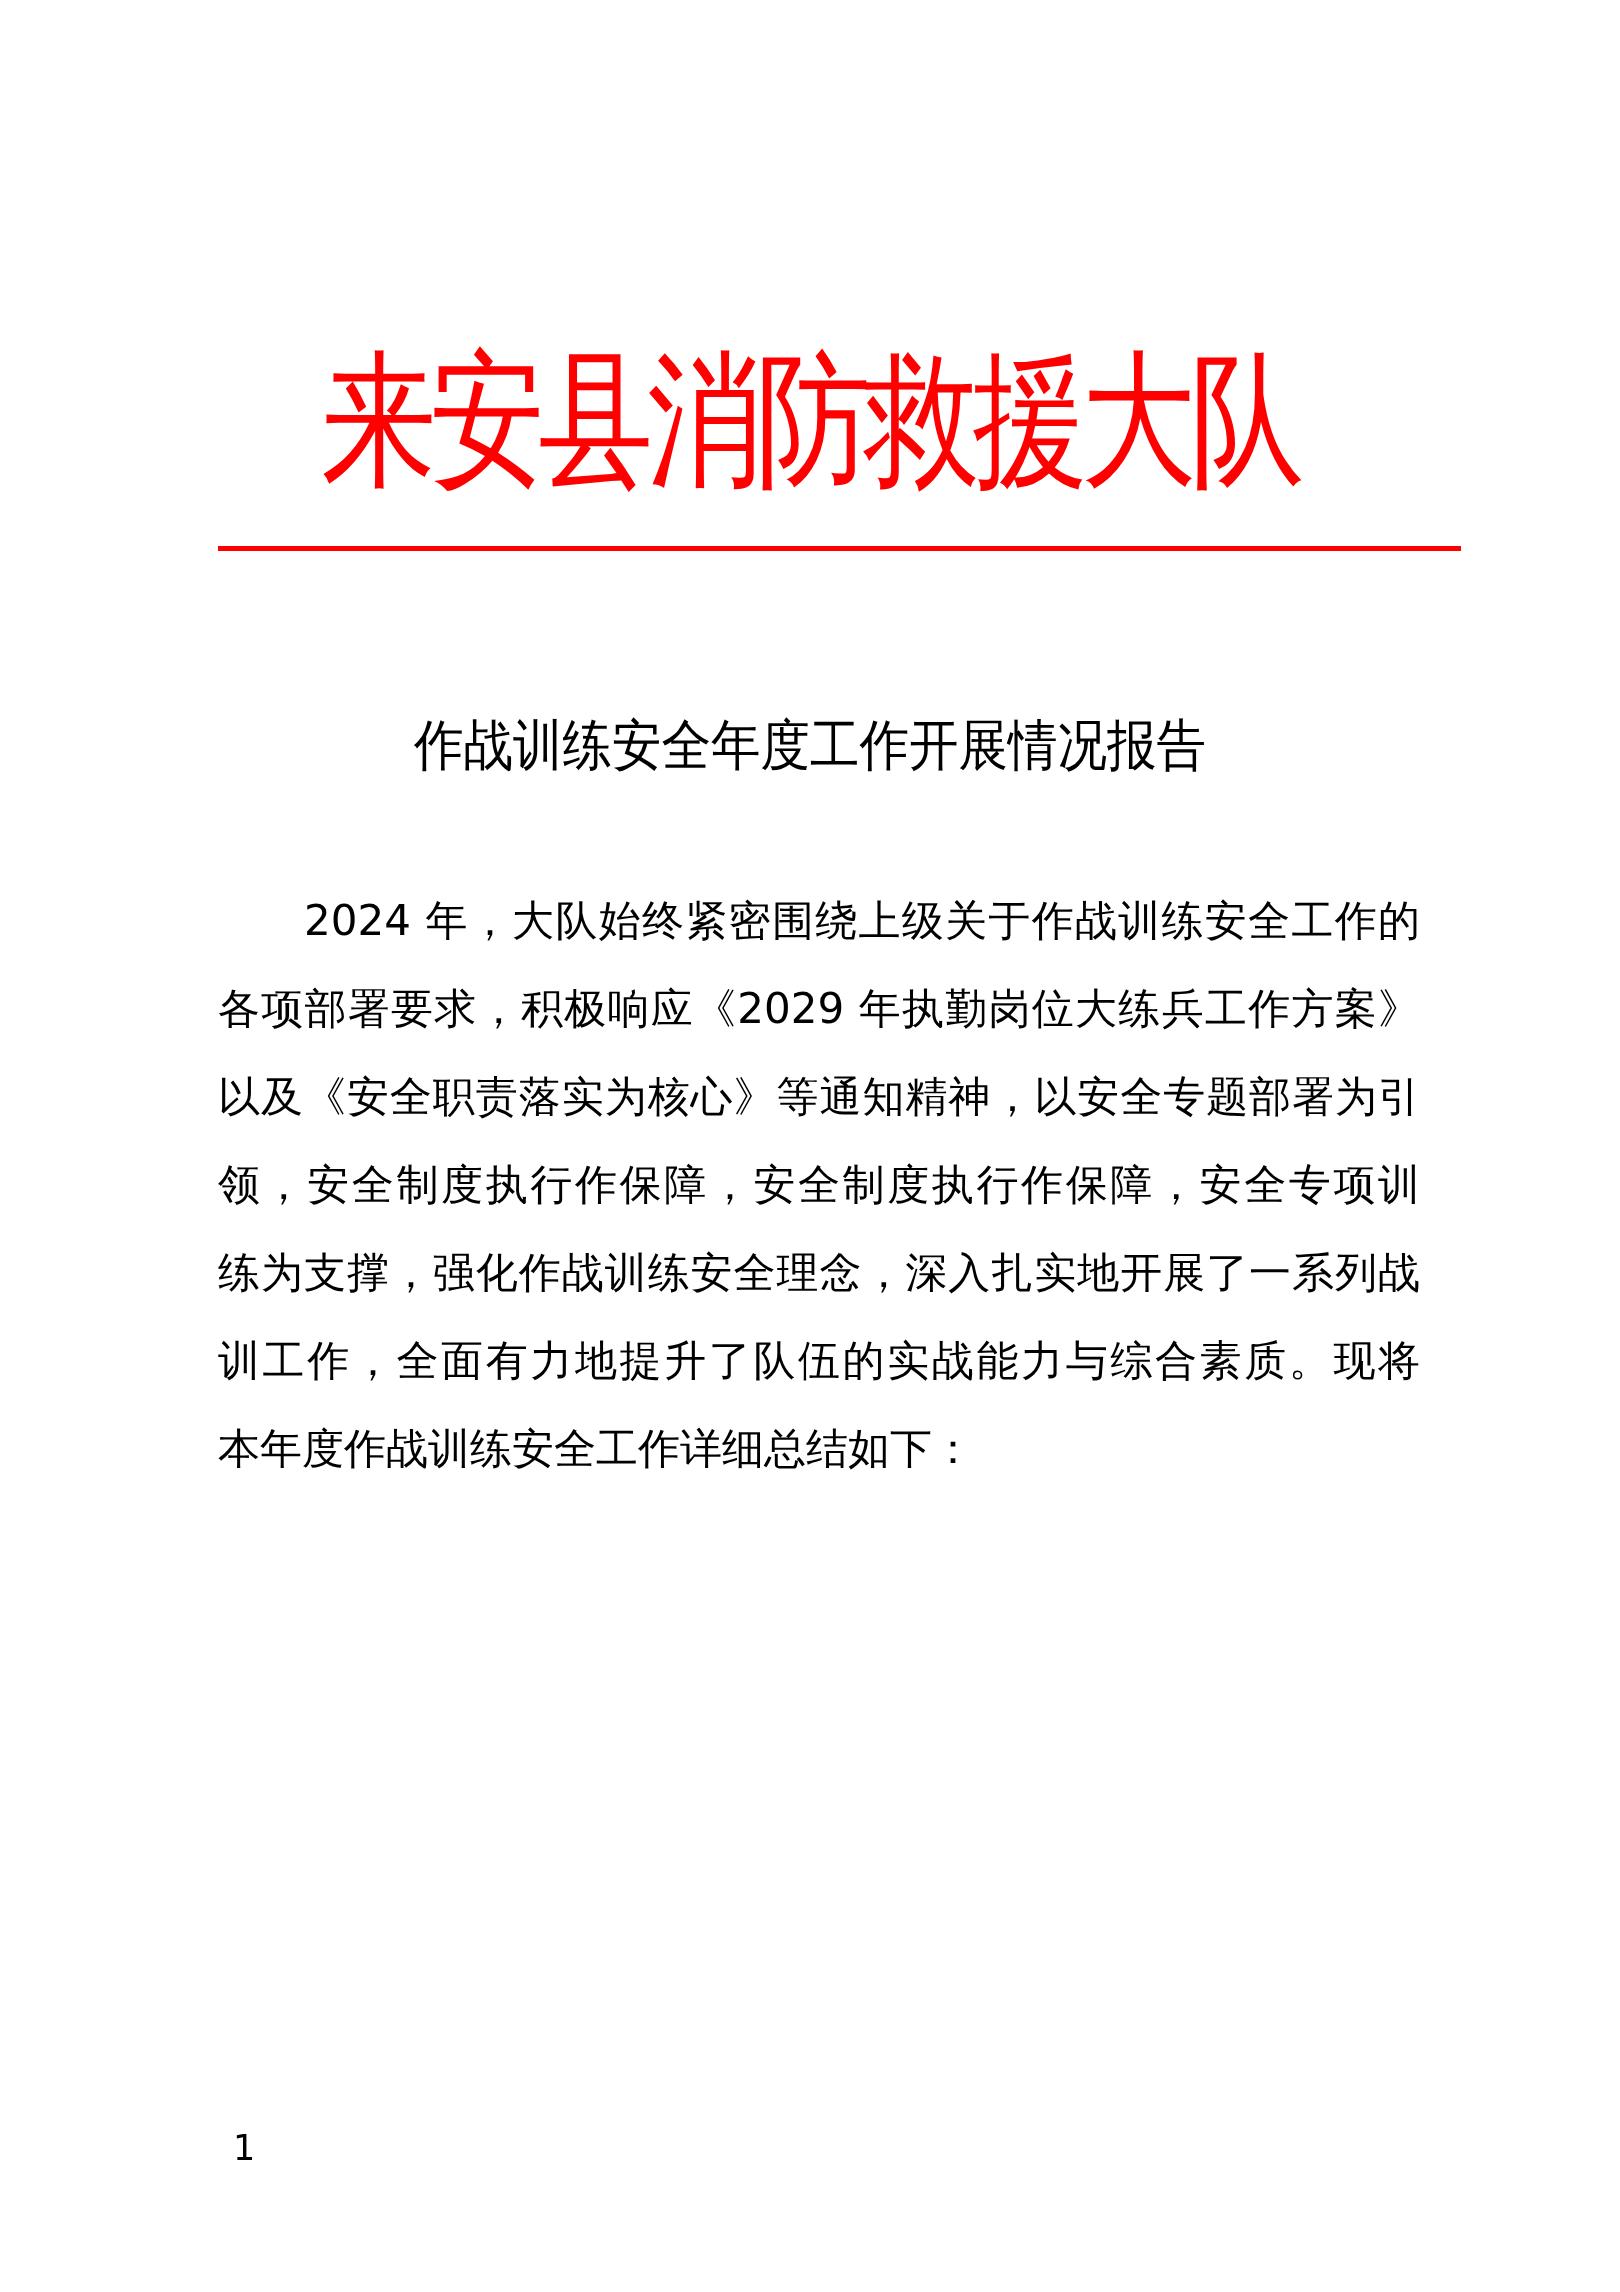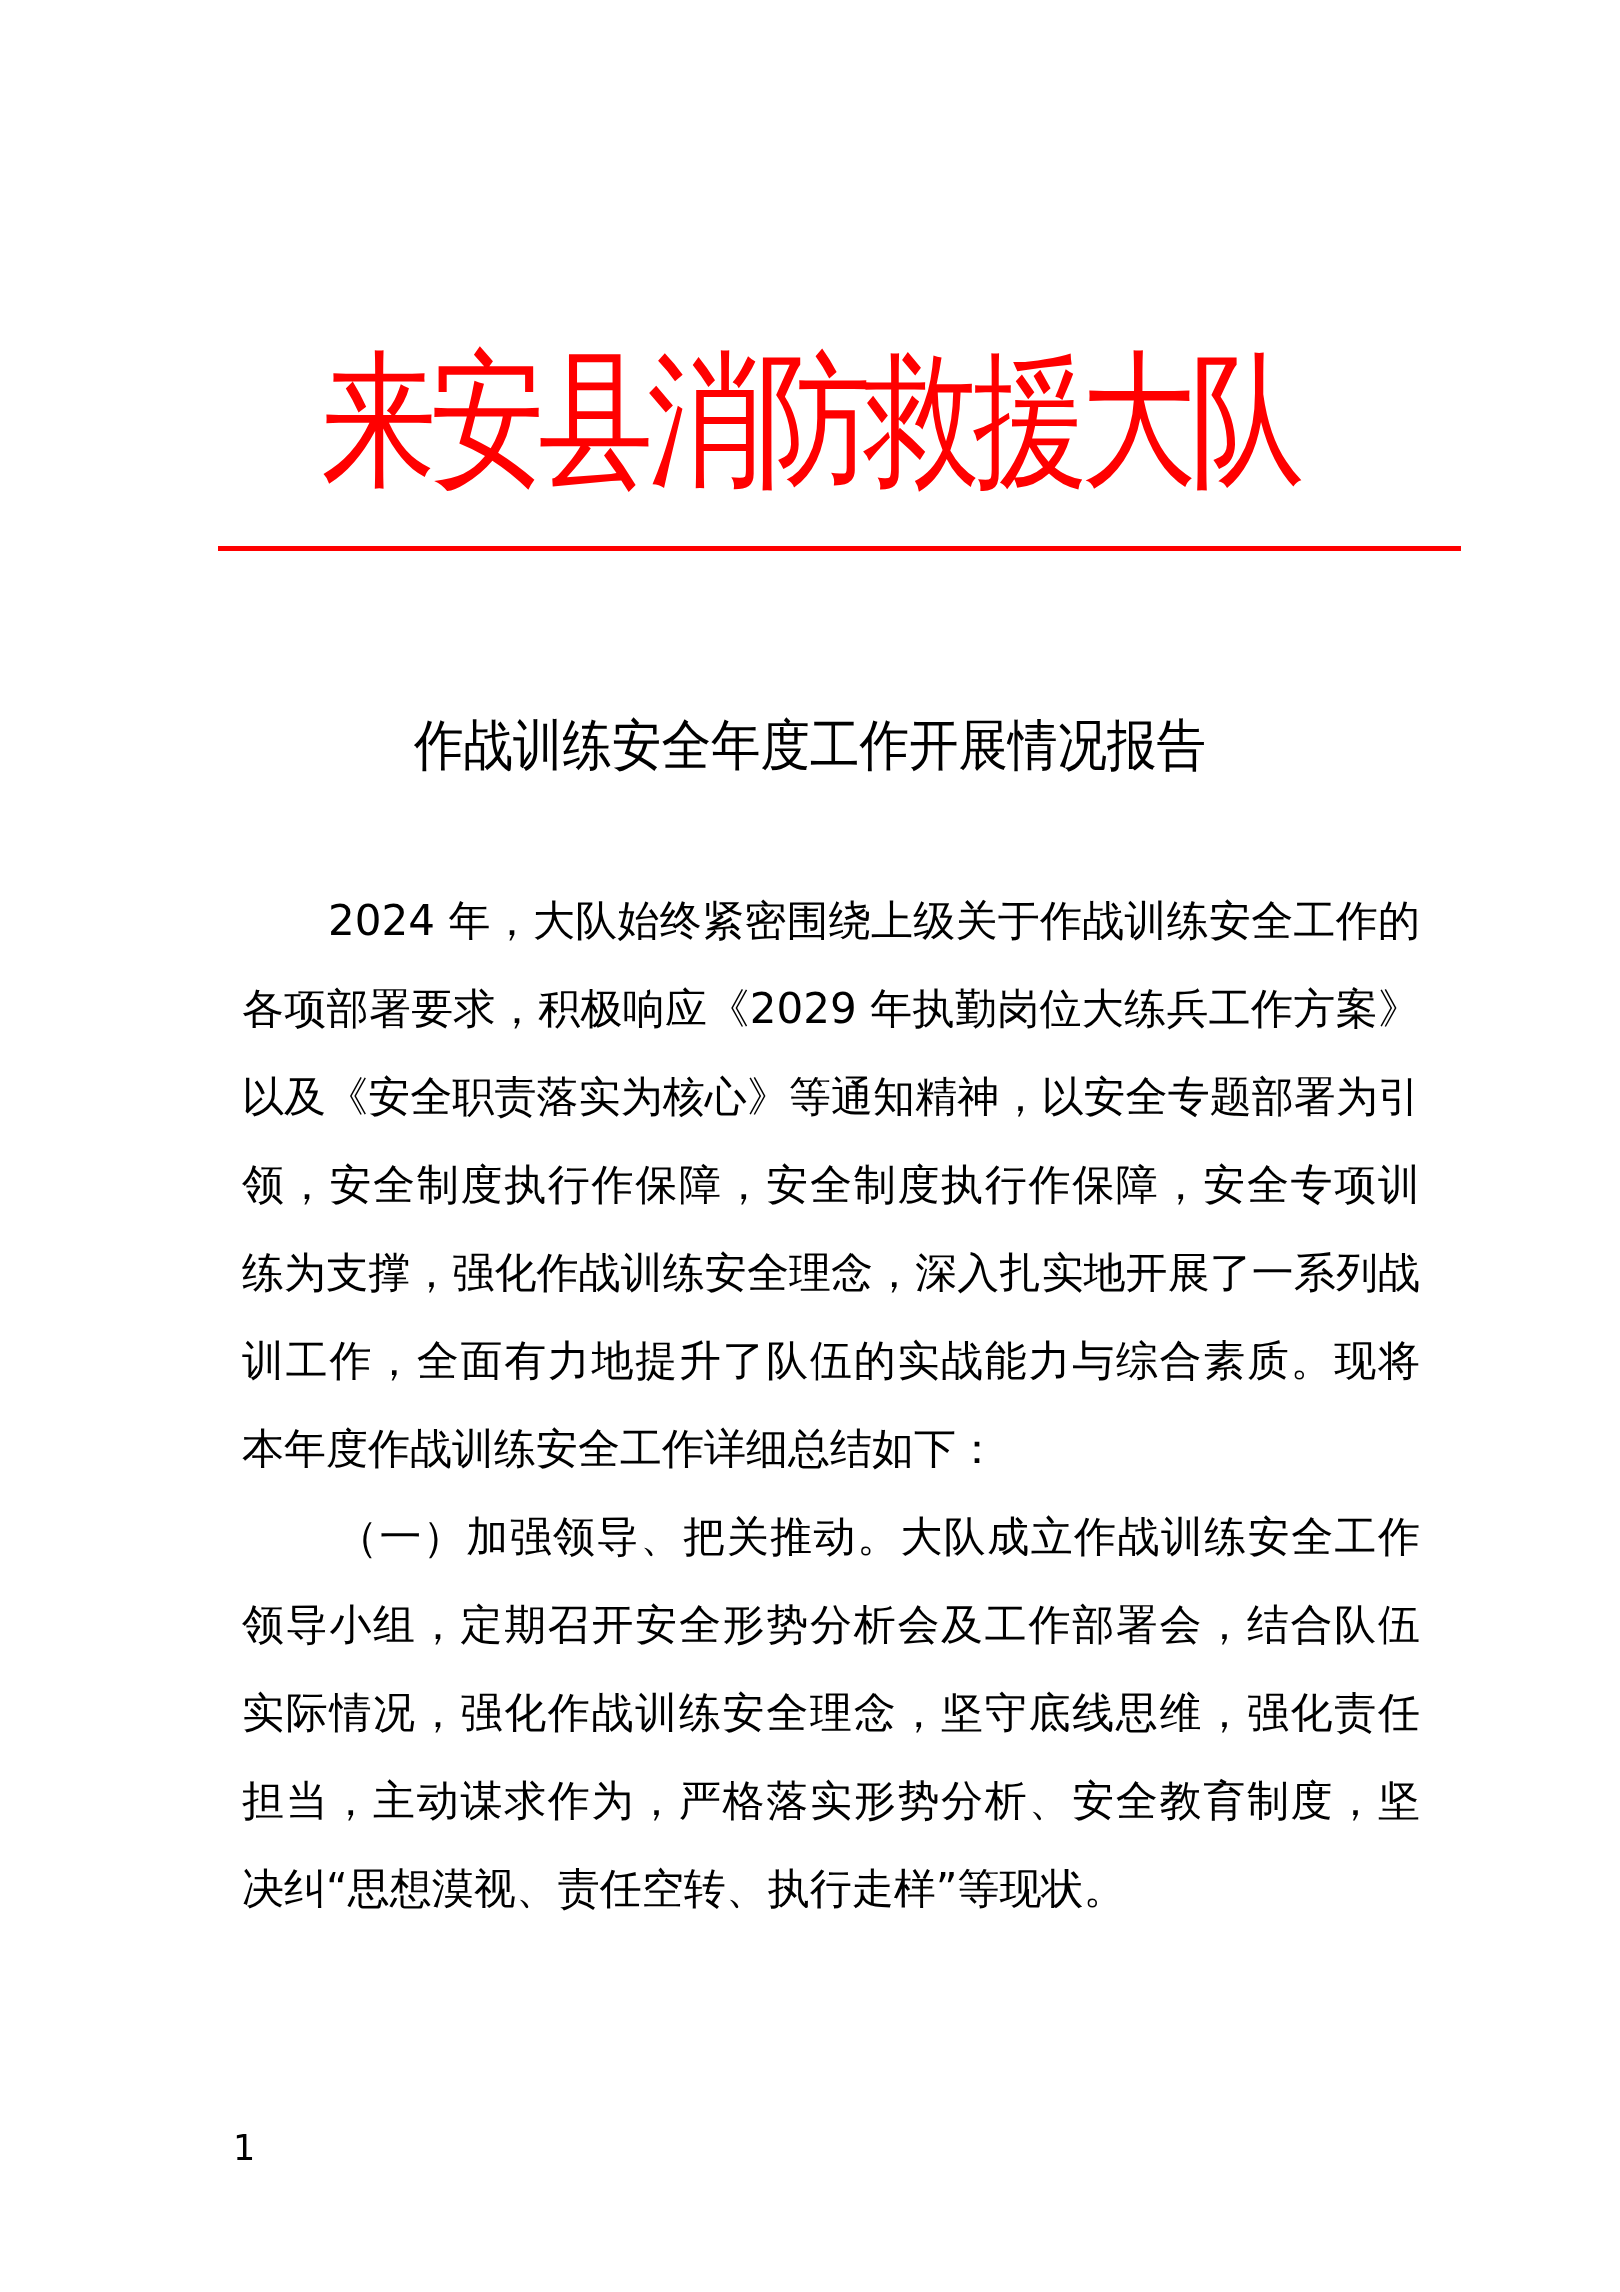--- a/index.html
+++ b/index.html
@@ -7,21 +7,21 @@
          font-family: "DejaVu Sans", "Liberation Sans", sans-serif; color: #000; }
   .org-header { position: absolute; left: 0; width: 1620px; top: 333px; text-align: center;
          color: #ff0000; font-size: 147px; line-height: 176px; letter-spacing: -7.8px;
          transform: scaleX(0.78); transform-origin: 810px 0; font-weight: normal; white-space: nowrap; }
   .red-rule { position: absolute; left: 218px; top: 546px; width: 1243px; height: 4.9px; background: #ff0000; }
   .doc-title { position: absolute; left: 0; width: 1620px; top: 706px; text-align: center;
          font-size: 55px; line-height: 78px; white-space: nowrap;
          transform: scaleX(0.9); transform-origin: 810px 0; }
   .body { position: absolute; left: 218px; top: 877px; width: 1202px; }
   .line { height: 88px; line-height: 88px; font-size: 42px; white-space: nowrap;
-          text-align: justify; text-align-last: justify; overflow: visible; margin-left: 24px; }
+          text-align: justify; text-align-last: justify; overflow: visible; }
   .line.last { text-align-last: left; }
   .indent { padding-left: 86px; }
   .indent-sub { padding-left: 94px; }
   .page-number { position: absolute; left: 233px; top: 2129px; font-size: 35px; line-height: 39px; }
 </style>
 </head>
 <body>
 
 <div class="org-header">来安县消防救援大队</div>
 <div class="red-rule"></div>
@@ -31,23 +31,16 @@
 <div class="body">
   <div>
     <div class="line indent">2024 年，大队始终紧密围绕上级关于作战训练安全工作的</div>
     <div class="line">各项部署要求，积极响应《2029 年执勤岗位大练兵工作方案》</div>
     <div class="line">以及《安全职责落实为核心》等通知精神，以安全专题部署为引</div>
     <div class="line">领，安全制度执行作保障，安全制度执行作保障，安全专项训</div>
     <div class="line">练为支撑，强化作战训练安全理念，深入扎实地开展了一系列战</div>
     <div class="line">训工作，全面有力地提升了队伍的实战能力与综合素质。现将</div>
     <div class="line last">本年度作战训练安全工作详细总结如下：</div>
   </div>
-  <div>
-    <div class="line indent-sub">（一）加强领导、把关推动。大队成立作战训练安全工作</div>
-    <div class="line">领导小组，定期召开安全形势分析会及工作部署会，结合队伍</div>
-    <div class="line">实际情况，强化作战训练安全理念，坚守底线思维，强化责任</div>
-    <div class="line">担当，主动谋求作为，严格落实形势分析、安全教育制度，坚</div>
-    <div class="line last">决纠“思想漠视、责任空转、执行走样”等现状。</div>
-  </div>
 </div>
 
 <div class="page-number">1</div>
 
 
 </body></html>

